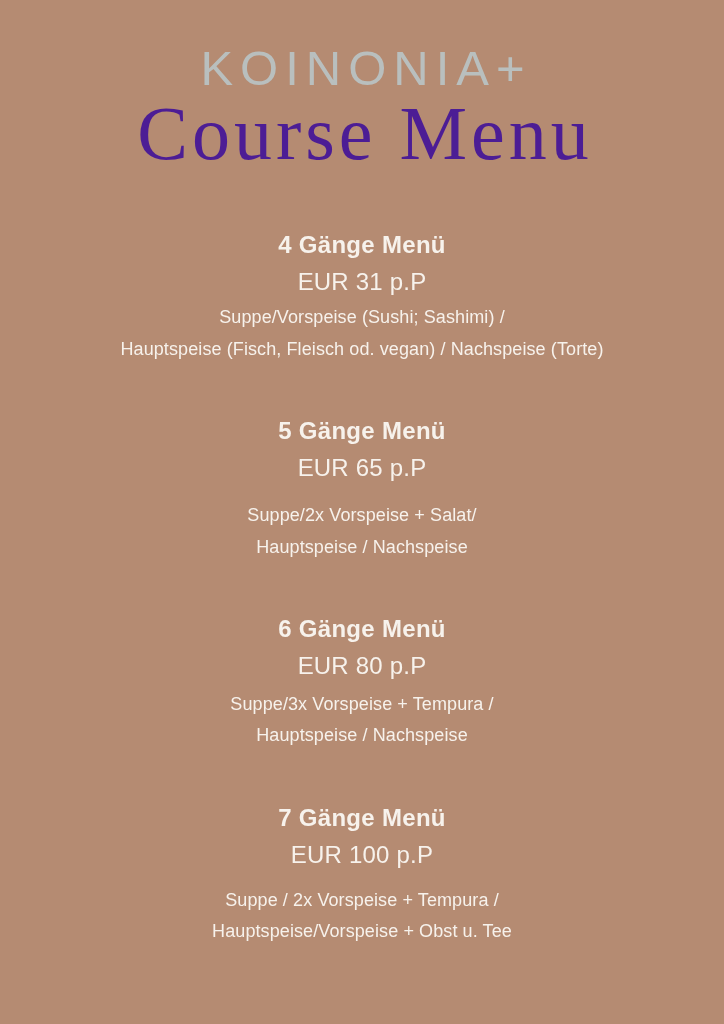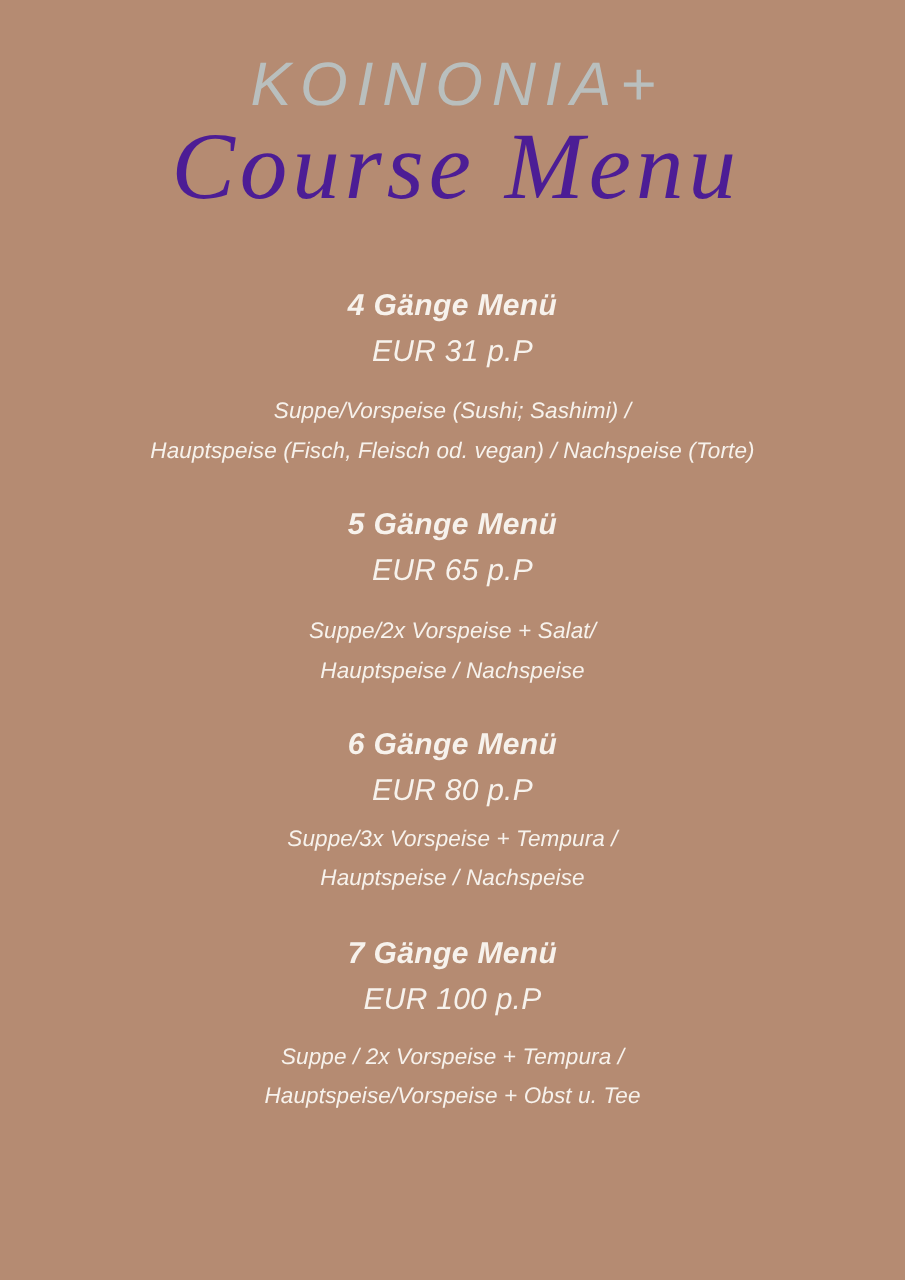--- a/index.html
+++ b/index.html
@@ -15,21 +15,20 @@
     overflow: hidden;
   }
   .page {
     position: relative;
     width: 724px;
     height: 1024px;
     box-sizing: border-box;
     display: flex;
     flex-direction: column;
     align-items: center;
-    font-style: italic;
   }
 
   
   .header {
     margin-top: 44px;
     width: 100%;
     text-align: center;
     line-height: 1;
   }
   .brand {
@@ -57,21 +56,21 @@
     display: flex;
     flex-direction: column;
     align-items: flex-start;
   }
   .menu-block {
     width: 100%;
     text-align: center;
     color: #f7f2ec;
   }
   .menu-block + .menu-block {
-    margin-top: 26px;
+    margin-top: 48px;
   }
   .course-name {
     font-size: 24px;
     font-weight: 700;
     letter-spacing: 0.3px;
     line-height: 1.5;
   }
   .course-price {
     font-size: 24px;
     font-weight: 400;
@@ -81,21 +80,21 @@
   .course-desc {
     font-size: 18px;
     font-weight: 400;
     line-height: 1.75;
     letter-spacing: 0.1px;
     padding: 0 30px;
   }
   .course-desc .line {
     display: block;
   }
-  .desc-gap-1 { margin-top: 13px; }
+  .desc-gap-1 { margin-top: 2px; }
   .desc-gap-2 { margin-top: 14px; }
   .desc-gap-3 { margin-top: 4px; }
   .desc-gap-4 { margin-top: 12px; }
 </style>
 </head>
 <body>
 
 <div class="page">
 
   <div class="header">

